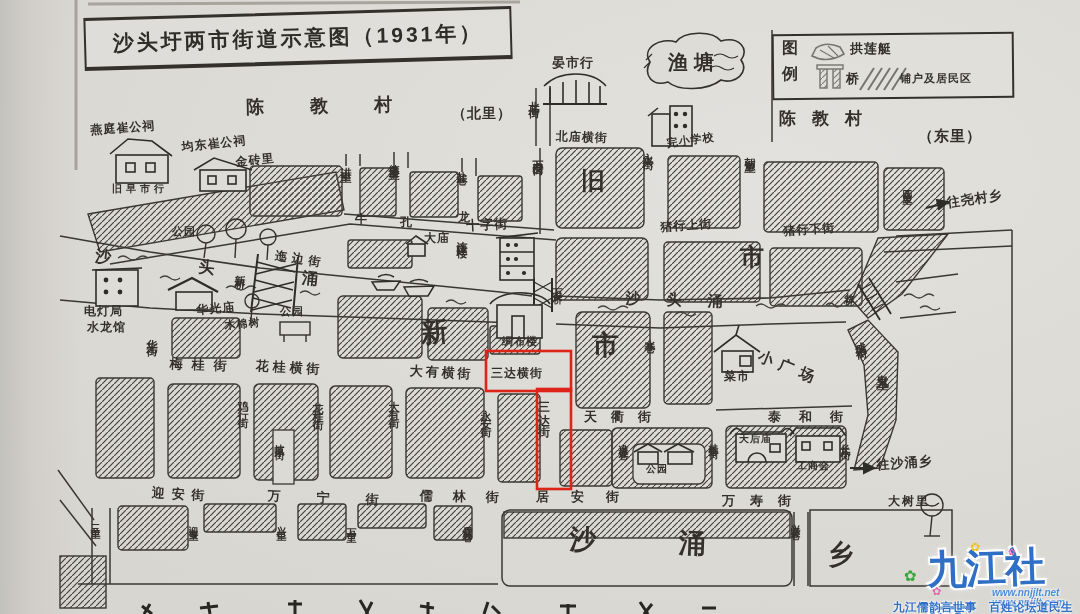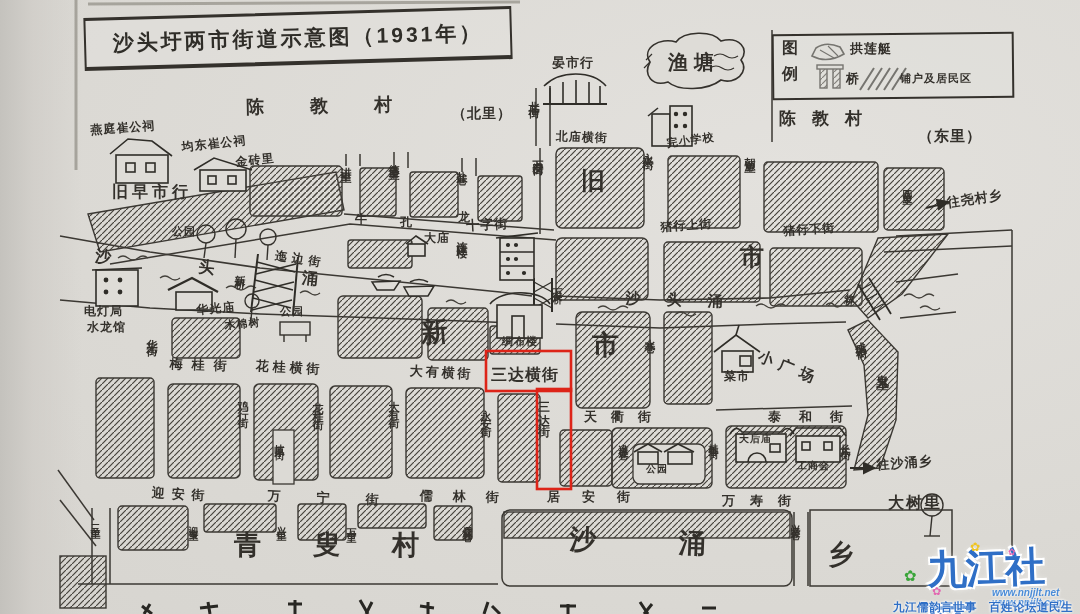--- a/index.html
+++ b/index.html
@@ -335,34 +335,33 @@
 <div class="lbl" style="left:782px;top:40px;font-size:16px">图</div>
 <div class="lbl" style="left:782px;top:66px;font-size:16px">例</div>
 <div class="lbl" style="left:850px;top:42px">拱莲艇</div>
 <div class="lbl" style="left:846px;top:72px">桥</div>
 <div class="lbl" style="left:900px;top:73px;font-size:11px">铺户及居民区</div>
 
 <div class="lbl" style="left:246px;top:98px;font-size:18px;letter-spacing:46px;transform:rotate(-1deg)">陈教村</div>
 <div class="lbl" style="left:452px;top:106px;font-size:14px">（北里）</div>
 <div class="lbl" style="left:779px;top:110px;font-size:17px;letter-spacing:16px">陈教村</div>
 <div class="lbl" style="left:918px;top:128px;font-size:15px">（东里）</div>
-<div class="lbl b2" style="left:234px;top:532px;letter-spacing:52px">青叟村</div>
 
 <div class="lbl" style="left:668px;top:52px;font-size:20px;letter-spacing:6px">渔塘</div>
 <div class="lbl" style="left:552px;top:56px">晏市行</div>
 <div class="lbl v sm" style="left:528px;top:92px">北庙街</div>
 <div class="lbl" style="left:556px;top:130px;font-size:12px;transform:rotate(2deg)">北庙横街</div>
 <div class="lbl sm" style="left:666px;top:138px;transform:rotate(-8deg)">完小学校</div>
 <div class="lbl v sm" style="left:642px;top:144px">永兴街</div>
 <div class="lbl v sm" style="left:744px;top:148px">朝源里</div>
 <div class="lbl v sm" style="left:532px;top:152px;letter-spacing:1px">万安门街</div>
 <div class="lbl" style="left:90px;top:124px;font-size:12px;transform:rotate(-4deg)">燕庭崔公祠</div>
 <div class="lbl" style="left:181px;top:141px;font-size:12px;transform:rotate(-6deg)">均东崔公祠</div>
 <div class="lbl" style="left:235px;top:156px;font-size:12px;transform:rotate(-6deg)">金砖里</div>
-<div class="lbl" style="left:112px;top:184px;font-size:16px;letter-spacing:4px">旧早市行</div>
+<div class="lbl" style="left:112px;top:184px;font-size:10px;letter-spacing:4px">旧早市行</div>
 <div class="lbl v sm" style="left:340px;top:158px">进士里</div>
 <div class="lbl v sm" style="left:388px;top:155px">德星里</div>
 <div class="lbl v sm" style="left:456px;top:162px">盐巷</div>
 <div class="lbl" style="left:355px;top:213px;font-size:12px">牛</div>
 <div class="lbl" style="left:400px;top:216px;font-size:12px">孔</div>
 <div class="lbl" style="left:458px;top:211px;font-size:12px">龙</div>
 <div class="lbl" style="left:466px;top:219px;transform:rotate(-3deg)">十字街</div>
 <div class="lbl" style="left:660px;top:221px;font-size:12px;transform:rotate(-4deg)">猪行上街</div>
 <div class="lbl" style="left:783px;top:225px;font-size:12px;transform:rotate(-4deg)">猪行下街</div>
 <div class="lbl b1" style="left:581px;top:169px">旧</div>
@@ -384,21 +383,21 @@
 <div class="lbl" style="left:424px;top:232px;font-size:12px">大庙</div>
 <div class="lbl v xs" style="left:552px;top:280px">万安桥</div>
 <div class="lbl v xs" style="left:846px;top:284px;transform:rotate(8deg)">竹桥</div>
 
 <div class="lbl b2" style="left:420px;top:320px;transform:rotate(-4deg)">新</div>
 <div class="lbl b2" style="left:592px;top:332px">市</div>
 <div class="lbl v sm" style="left:146px;top:330px">华光街</div>
 <div class="lbl" style="left:170px;top:357px;letter-spacing:9px;transform:rotate(2deg)">梅桂街</div>
 <div class="lbl" style="left:256px;top:359px;letter-spacing:4px;transform:rotate(3deg)">花桂横街</div>
 <div class="lbl" style="left:410px;top:364px;letter-spacing:3px;transform:rotate(3deg)">大有横街</div>
-<div class="lbl" style="left:491px;top:367px;font-size:16px;letter-spacing:1px">三达横街</div>
+<div class="lbl" style="left:491px;top:367px;font-size:12px;letter-spacing:1px">三达横街</div>
 <div class="lbl sm" style="left:502px;top:336px">绸布楼</div>
 <div class="lbl v sm" style="left:644px;top:330px">水巷</div>
 <div class="lbl" style="left:724px;top:370px;font-size:12px">菜市</div>
 <div class="lbl" style="left:762px;top:348px;font-size:15px;letter-spacing:7px;transform:rotate(22deg)">小广场</div>
 <div class="lbl v sm" style="left:852px;top:334px;transform:rotate(-10deg)">成德街</div>
 <div class="lbl v" style="left:876px;top:364px;font-size:13px">鬼基</div>
 <div class="lbl" style="left:768px;top:410px;letter-spacing:18px">泰和街</div>
 <div class="lbl" style="left:584px;top:410px;letter-spacing:14px">天衢街</div>
 <div class="lbl v sm" style="left:237px;top:392px;letter-spacing:8px">鸡行街</div>
 <div class="lbl v xs" style="left:274px;top:436px">岐原街</div>
@@ -409,23 +408,23 @@
 <div class="lbl v xs" style="left:618px;top:436px">准提巷</div>
 <div class="lbl v xs" style="left:708px;top:435px">桂香街</div>
 <div class="lbl xs" style="left:646px;top:464px">公园</div>
 <div class="lbl xs" style="left:739px;top:434px">天后庙</div>
 <div class="lbl xs" style="left:797px;top:461px">工商会</div>
 <div class="lbl v xs" style="left:840px;top:436px">长乐街</div>
 
 <div class="lbl" style="left:152px;top:486px;letter-spacing:7px;transform:rotate(3deg)">迎安街</div>
 <div class="lbl" style="left:268px;top:489px;letter-spacing:36px;transform:rotate(2deg)">万宁街</div>
 <div class="lbl" style="left:420px;top:489px;letter-spacing:20px;transform:rotate(1deg)">儒林街</div>
-<div class="lbl" style="left:547px;top:490px;letter-spacing:22px">居安街</div>
+<div class="lbl" style="left:536px;top:490px;letter-spacing:22px">居安街</div>
 <div class="lbl" style="left:722px;top:494px;letter-spacing:15px">万寿街</div>
-<div class="lbl" style="left:888px;top:495px;font-size:16px;letter-spacing:2px">大树里</div>
+<div class="lbl" style="left:888px;top:495px;font-size:12px;letter-spacing:2px">大树里</div>
 <div class="lbl v xs" style="left:90px;top:516px">二圣里</div>
 <div class="lbl v xs" style="left:188px;top:518px">迎安里</div>
 <div class="lbl v xs" style="left:276px;top:518px">兴仁里</div>
 <div class="lbl v xs" style="left:346px;top:520px">万宁里</div>
 <div class="lbl v xs" style="left:462px;top:518px">儒林巷</div>
 <div class="lbl b2" style="left:570px;top:526px;letter-spacing:82px;transform:rotate(2deg)">沙涌</div>
 <div class="lbl" style="left:826px;top:542px;font-size:26px;transform:rotate(-6deg)">乡</div>
 <div class="lbl v xs" style="left:790px;top:516px">兴贤巷</div>
 <div class="lbl" style="left:876px;top:458px;transform:rotate(-4deg)">往沙涌乡</div>
 

